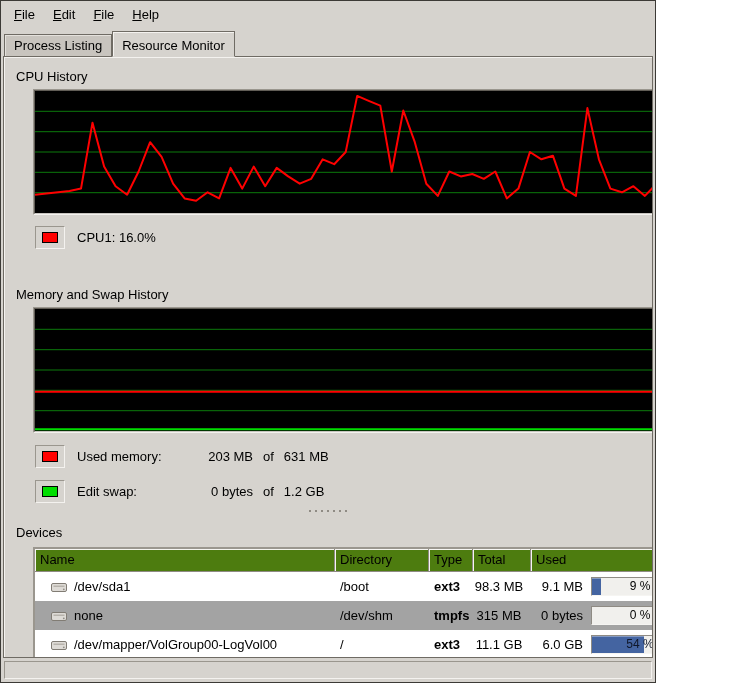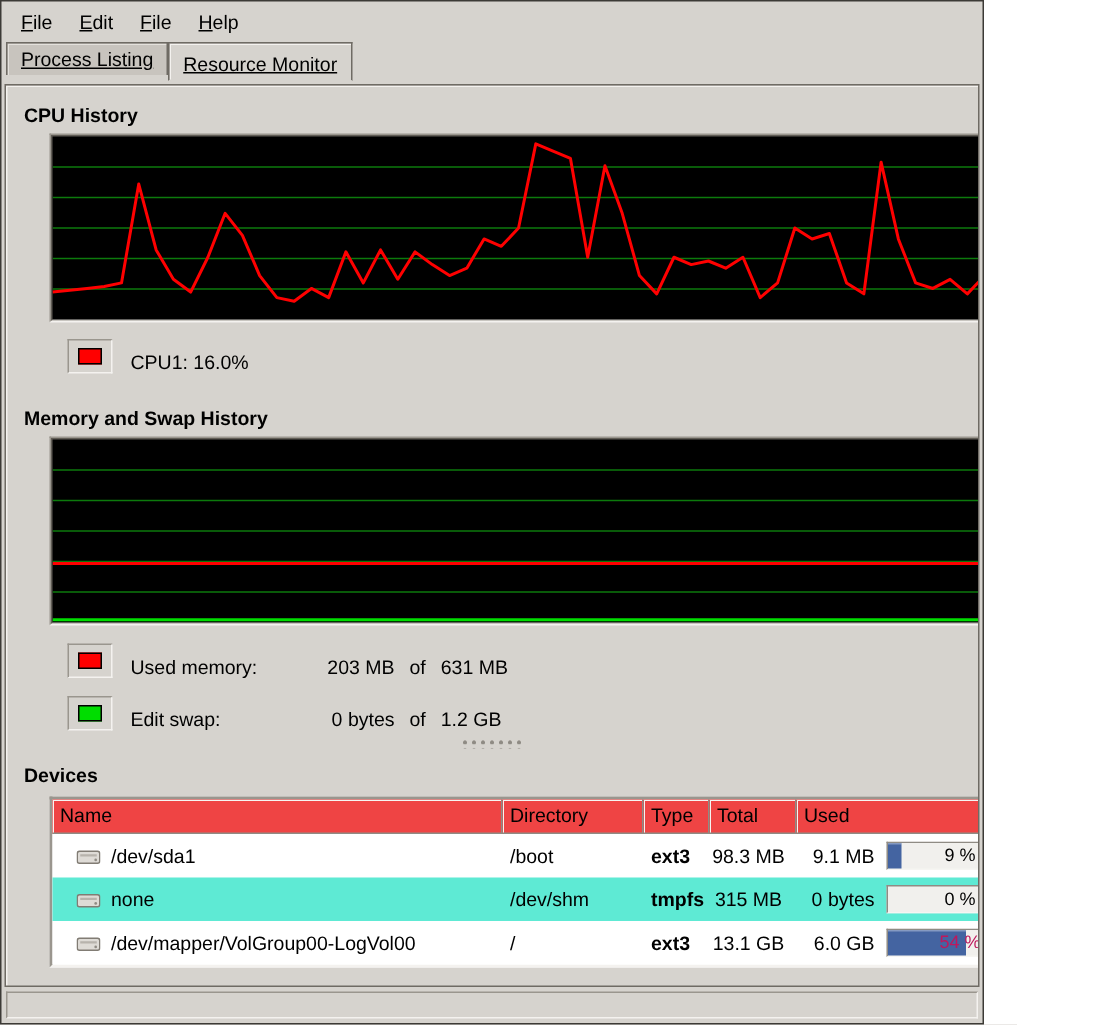--- a/index.html
+++ b/index.html
@@ -8,59 +8,59 @@
     width: 656px; height: 683px; background: #d6d3ce;
     border: 1px solid #3c3a36; display: flex; flex-direction: column;
     font-size: 13px; color: #000; position: relative; overflow: hidden;
   }
   
   .menubar { display: flex; align-items: center; height: 27px; padding: 0 4px; flex: 0 0 auto; }
   .menu-item { padding: 4px 9px; cursor: default; }
   .menu-item span { display: block; }
   .menu-item span::first-letter { text-decoration: underline; }
   
-  .tabbar { height: 28px; display: flex; align-items: flex-start; padding-left: 3px; position: relative; z-index: 3; flex: 0 0 auto; text-decoration: underline; }
+  .tabbar { height: 28px; display: flex; align-items: flex-end; padding-left: 3px; position: relative; z-index: 3; flex: 0 0 auto; }
   .tab { border: 1px solid #6f6b64; border-bottom: none; padding: 3px 9px; position: relative; white-space: nowrap; }
   .tab.inactive { background: #c8c4be; height: 22px; box-shadow: inset 1px 1px 0 #e4e1dc; }
   .tab.active { background: #d6d3ce; height: 26px; padding-top: 6px; margin-bottom: -1px; border-bottom: 1px solid #d6d3ce; box-shadow: inset 1px 1px 0 #f4f2ef; z-index: 4; }
   
   .page { flex: 1; margin: 0 2px; border: 1px solid #6f6b64; box-shadow: inset 1px 1px 0 #f4f2ef; overflow: hidden; }
-  .section-title { font-weight: bold; margin-left: 12px; line-height: 16px; }
+  .section-title { font-weight: normal; margin-left: 12px; line-height: 16px; }
   .t-cpu { margin-top: 12px; margin-bottom: 4px; }
-  .t-mem { margin-top: 22px; margin-bottom: 4px; }
+  .t-mem { margin-top: 38px; margin-bottom: 4px; }
   .t-dev { margin-top: 10px; margin-bottom: 6px; }
   
   .graph-frame { margin-left: 29px; width: 683px; border: 1px solid; border-color: #9a968e #f4f2ef #f4f2ef #9a968e; }
   .graph-inner { border: 1px solid; border-color: #615d56 #c8c5c0 #c8c5c0 #615d56; background: #000; }
   .graph-inner svg { display: block; }
   
-  .legend { display: flex; align-items: flex-end; margin-left: 41px; height: 24px; }
+  .legend { display: flex; align-items: center; margin-left: 31px; height: 24px; }
   .l-cpu { margin-top: 10px; }
   .l-mem { margin-top: 11px; }
   .l-swap { margin-top: 11px; }
   .swatch-frame { width: 30px; height: 23px; border: 1px solid; border-color: #9a968e #f4f2ef #f4f2ef #9a968e; background: #d6d3ce; display: flex; align-items: center; justify-content: center; }
   .swatch { width: 16px; height: 11px; border: 1px solid #000; }
   .leg-text, .leg-label { margin-left: 12px; }
   .leg-label { width: 118px; }
   .leg-used { width: 58px; text-align: right; }
   .leg-of { margin: 0 10px; }
   
   .grip { width: 40px; height: 6px; margin: 6px auto 0 auto;
     background-image: radial-gradient(circle at 2px 2px, #8f8b84 1.2px, rgba(0,0,0,0) 1.5px);
     background-size: 6px 5px; }
   
   .devices-frame { margin-left: 29px; width: 683px; height: 114px; display: flex;
     border: 2px solid; border-color: #9a968e #f4f2ef #f4f2ef #9a968e; background: #fff; }
   .dev-table { width: 664px; display: flex; flex-direction: column; }
-  .header-row { display: flex; height: 23px; background: #ef4444; flex: 0 0 auto; }
+  .header-row { display: flex; height: 23px; background: #4d7c0f; flex: 0 0 auto; }
   .hcell { padding: 3px 0 0 5px; border-right: 1px solid #8f8b84; border-bottom: 1px solid #8f8b84; box-shadow: inset 1px 1px 0 #f6f5f2; overflow: hidden; white-space: nowrap; }
   .h-name { width: 300px; } .h-dir { width: 94px; } .h-type { width: 44px; } .h-total { width: 58px; } .h-used { flex: 1; }
   .tbody { background: #fff; flex: 1; }
   .trow { display: flex; height: 29px; align-items: center; }
-  .trow.even { background: #5eead4; }
+  .trow.even { background: #a3a3a3; }
   .cell { overflow: hidden; white-space: nowrap; }
   .cell-name { width: 300px; display: flex; align-items: center; padding-left: 16px; }
   .drive-icon { margin-right: 7px; display: inline-flex; }
   .cell-dir { width: 94px; padding-left: 5px; }
   .cell-type { width: 44px; padding-left: 5px; font-weight: bold; }
   .cell-total { width: 58px; text-align: center; padding-right: 6px; }
   .cell-used { flex: 1; display: flex; align-items: center; }
   .used-text { width: 52px; text-align: right; display: inline-block; }
   .pbar { width: 98px; height: 19px; margin-left: 8px; position: relative; display: inline-block;
     border: 1px solid; border-color: #8f8b84 #f6f5f2 #f6f5f2 #8f8b84; background: #f1f0ed; }
@@ -220,26 +220,26 @@
                   <svg width="16" height="12" viewBox="0 0 16 12">
                     <rect x="0.5" y="2.5" width="15" height="8" rx="1.5" fill="#dedbd6" stroke="#817c74"></rect>
                     <rect x="2.5" y="4.5" width="11" height="1.5" fill="#b7b3ac"></rect>
                     <circle cx="12.8" cy="8.3" r="0.9" fill="#8f8b84"></circle>
                   </svg>
                 </span>
                 <span>/dev/mapper/VolGroup00-LogVol00</span>
               </div>
               <div class="cell cell-dir">/</div>
               <div class="cell cell-type">ext3</div>
-              <div class="cell cell-total">13.1 GB</div>
+              <div class="cell cell-total">11.1 GB</div>
               <div class="cell cell-used">
                 <span class="used-text">6.0 GB</span>
                 <span class="pbar">
                   <span class="pfill" style="width:54%;background:#4464a1"></span>
-                  <span class="plabel" style="color:#be185d">54 %</span>
+                  <span class="plabel" style="color:#0f172a">54 %</span>
                 </span>
               </div>
             </div>
           </div>
       </div>
       <div class="vscroll">
         <div class="sb-btn">
             <span class="arr up"></span>
           </div>
         <div class="sb-thumb"></div>

